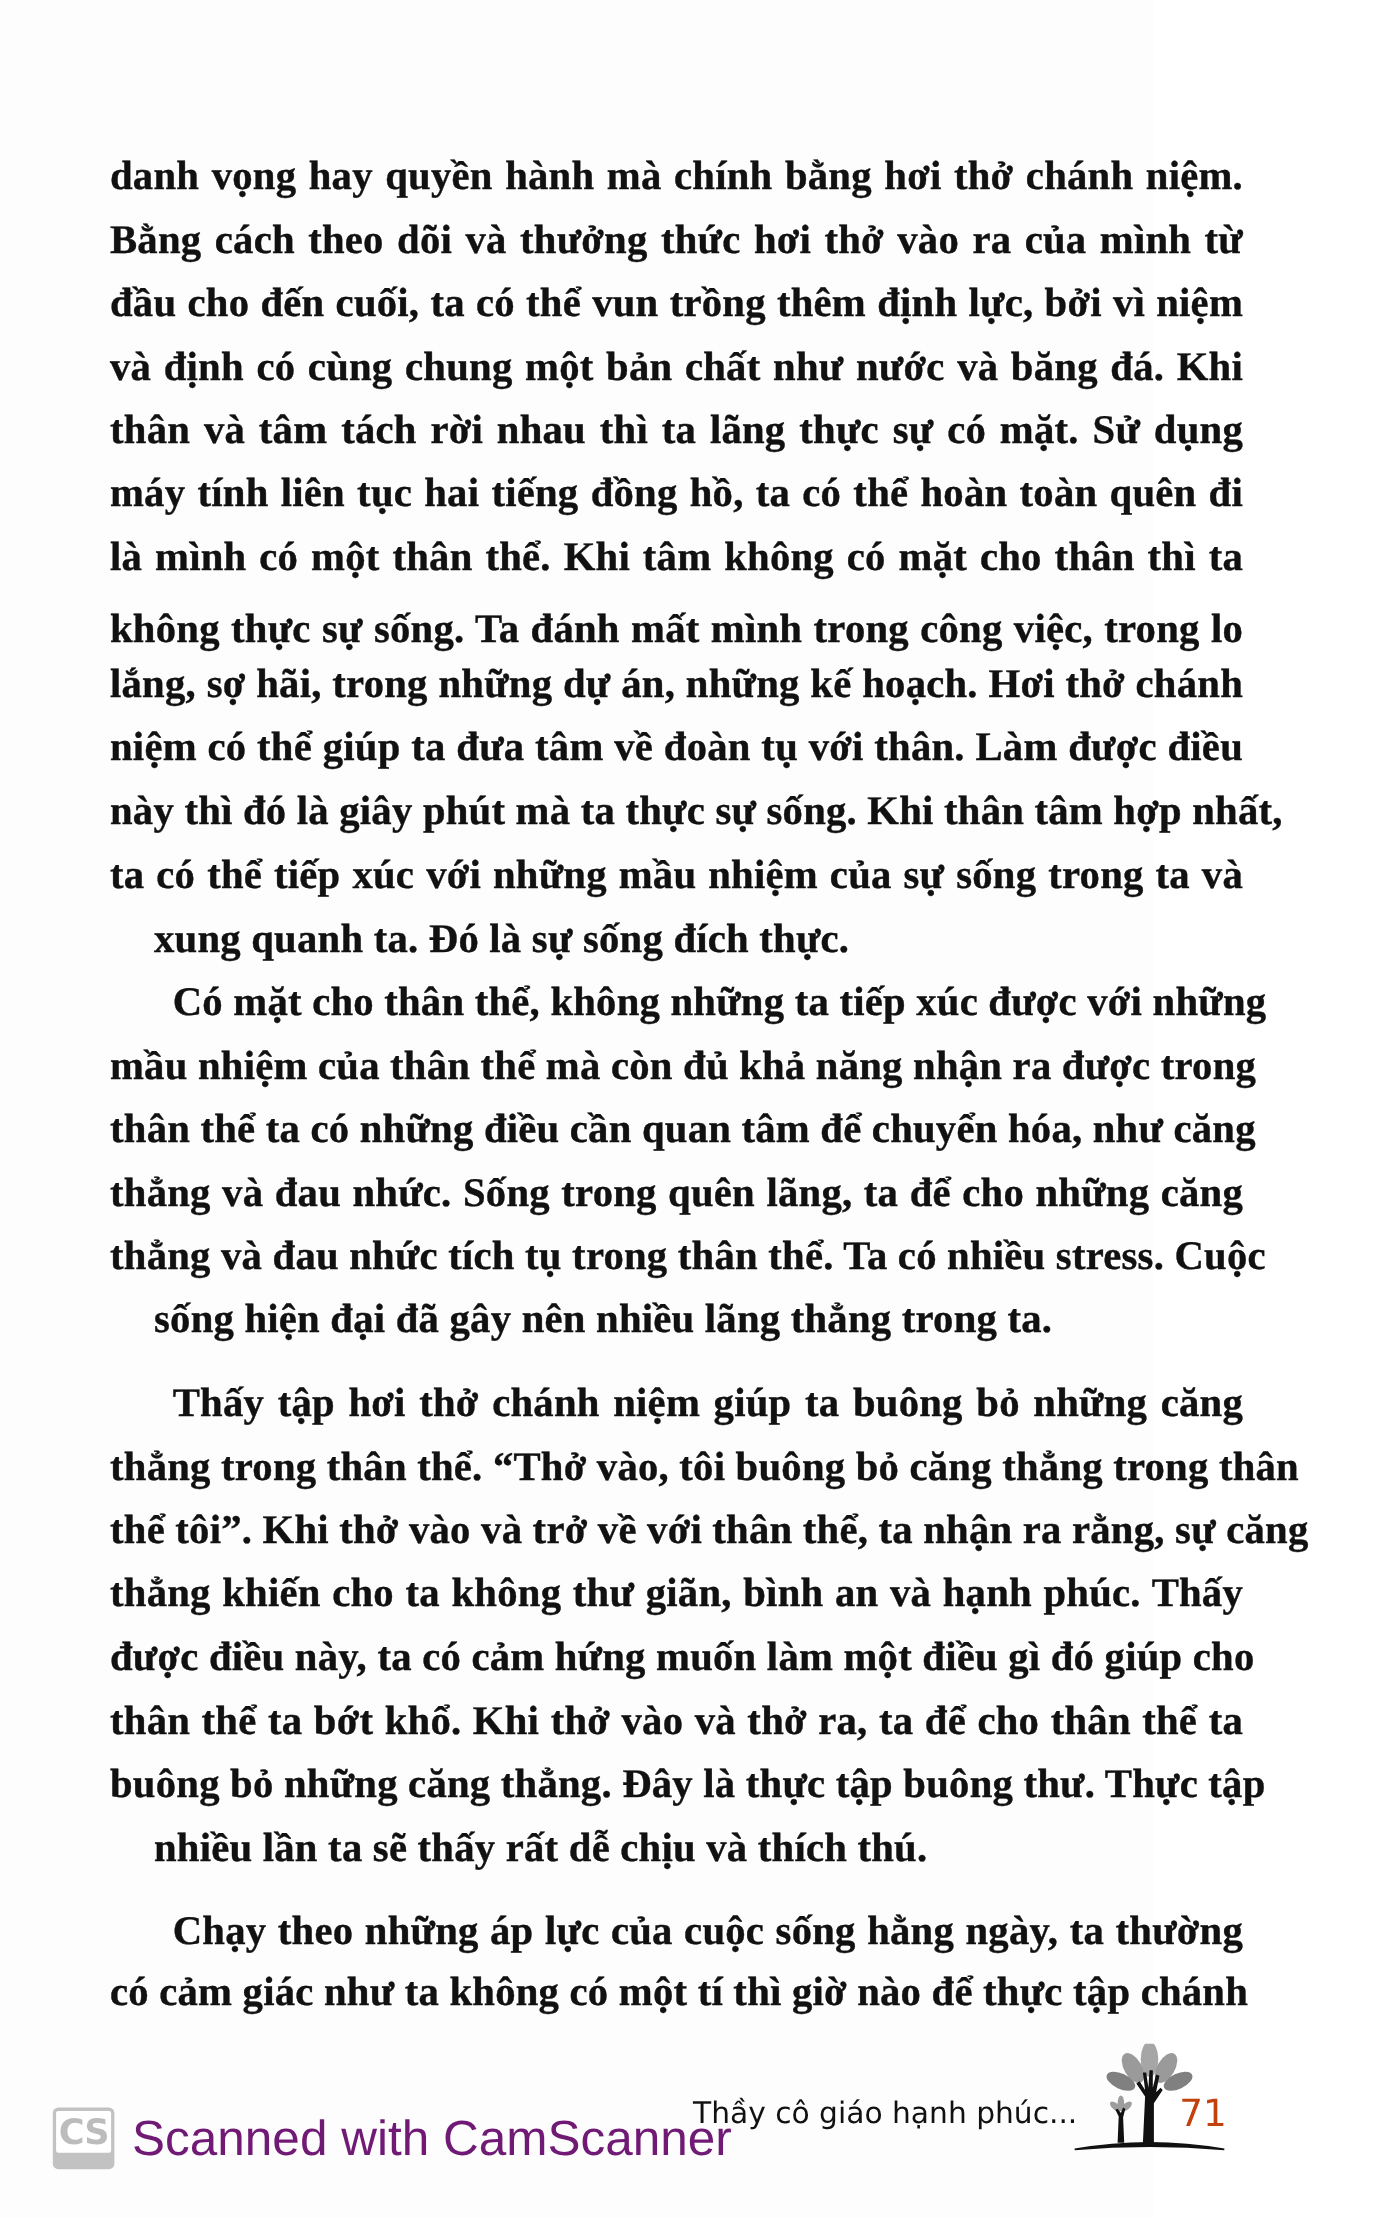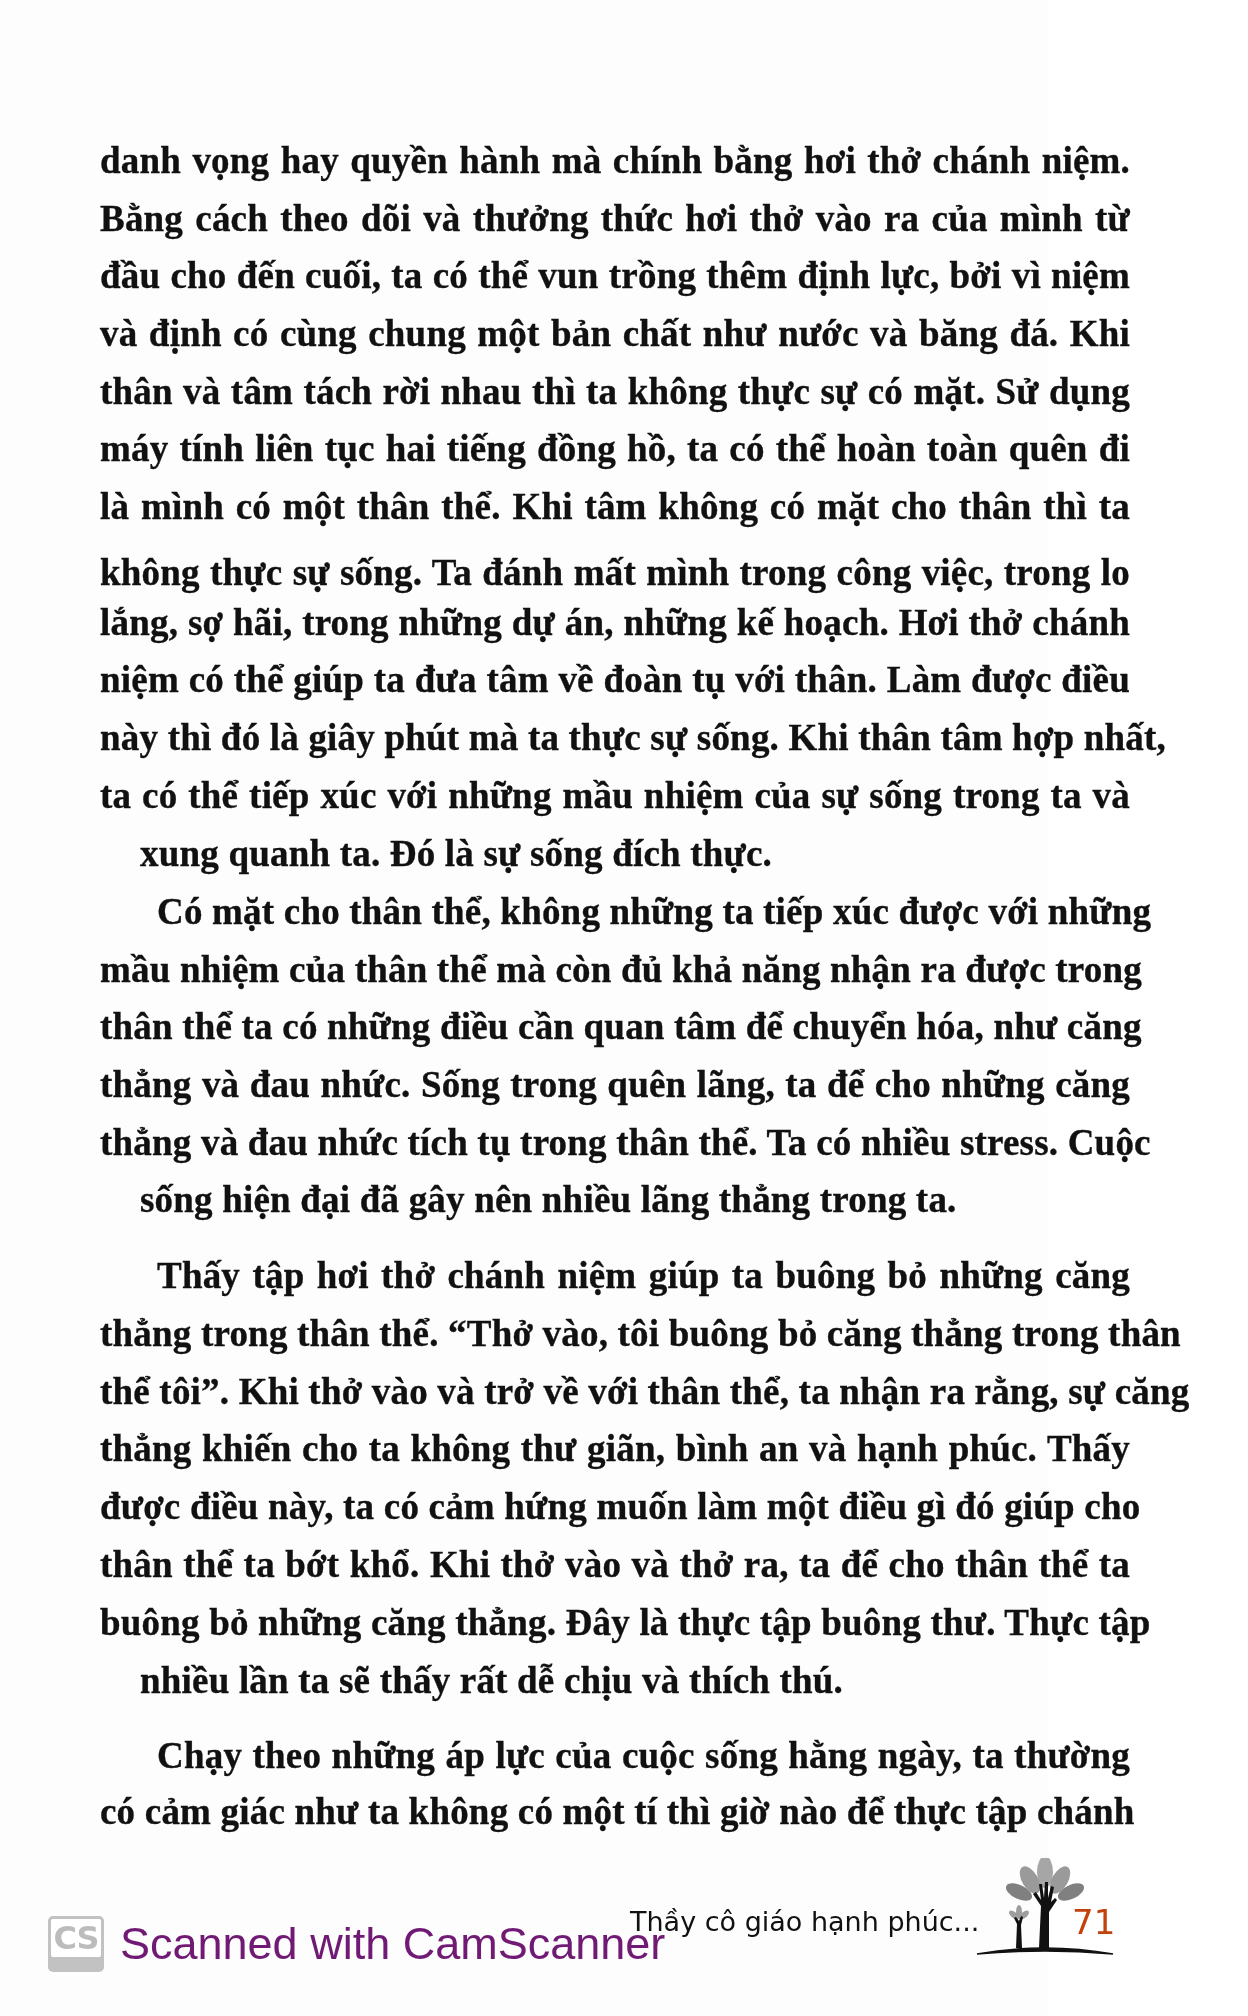--- a/index.html
+++ b/index.html
@@ -128,21 +128,21 @@
 
 <div class="page">
 
   <div class="text-block">
 
     <div>
       <div class="line" style="top:136px">danh vọng hay quyền hành mà chính bằng hơi thở chánh niệm.</div>
       <div class="line" style="top:194px">Bằng cách theo dõi và thưởng thức hơi thở vào ra của mình từ</div>
       <div class="line" style="top:251px">đầu cho đến cuối, ta có thể vun trồng thêm định lực, bởi vì niệm</div>
       <div class="line" style="top:309px">và định có cùng chung một bản chất như nước và băng đá. Khi</div>
-      <div class="line" style="top:367px">thân và tâm tách rời nhau thì ta không thực sự có mặt. Sử dụng</div>
+      <div class="line" style="top:367px">thân và tâm tách rời nhau thì ta lãng thực sự có mặt. Sử dụng</div>
       <div class="line" style="top:424px">máy tính liên tục hai tiếng đồng hồ, ta có thể hoàn toàn quên đi</div>
       <div class="line" style="top:482px">là mình có một thân thể. Khi tâm không có mặt cho thân thì ta</div>
       <div class="line" style="top:548px">không thực sự sống. Ta đánh mất mình trong công việc, trong lo</div>
       <div class="line" style="top:598px">lắng, sợ hãi, trong những dự án, những kế hoạch. Hơi thở chánh</div>
       <div class="line" style="top:655px">niệm có thể giúp ta đưa tâm về đoàn tụ với thân. Làm được điều</div>
       <div class="line" style="top:713px">này thì đó là giây phút mà ta thực sự sống. Khi thân tâm hợp nhất,</div>
       <div class="line" style="top:771px">ta có thể tiếp xúc với những mầu nhiệm của sự sống trong ta và</div>
       <div class="line last" style="top:829px">xung quanh ta. Đó là sự sống đích thực.</div>
     </div>
 

